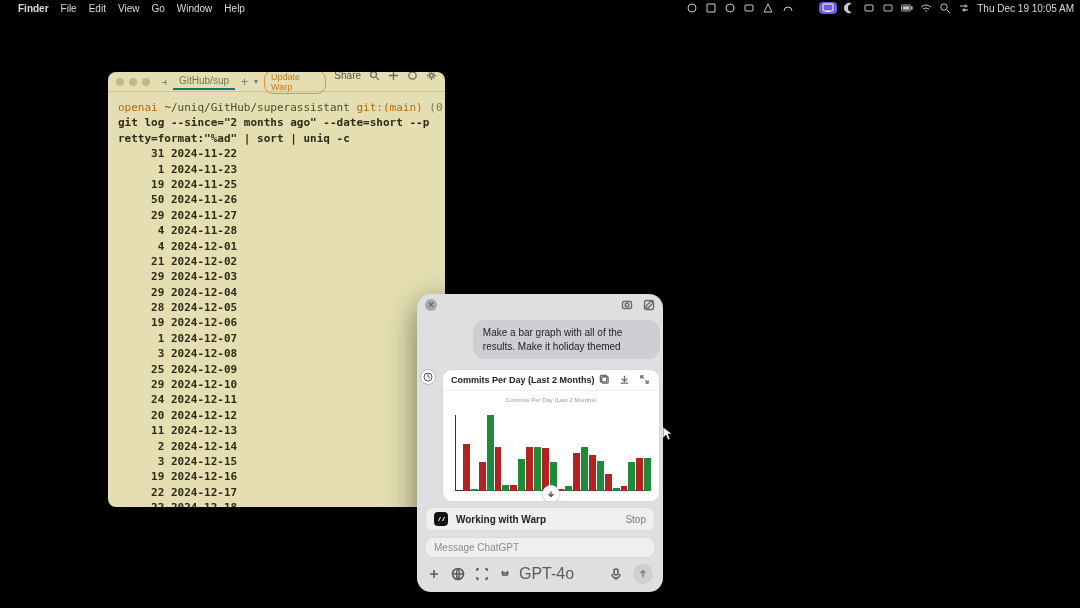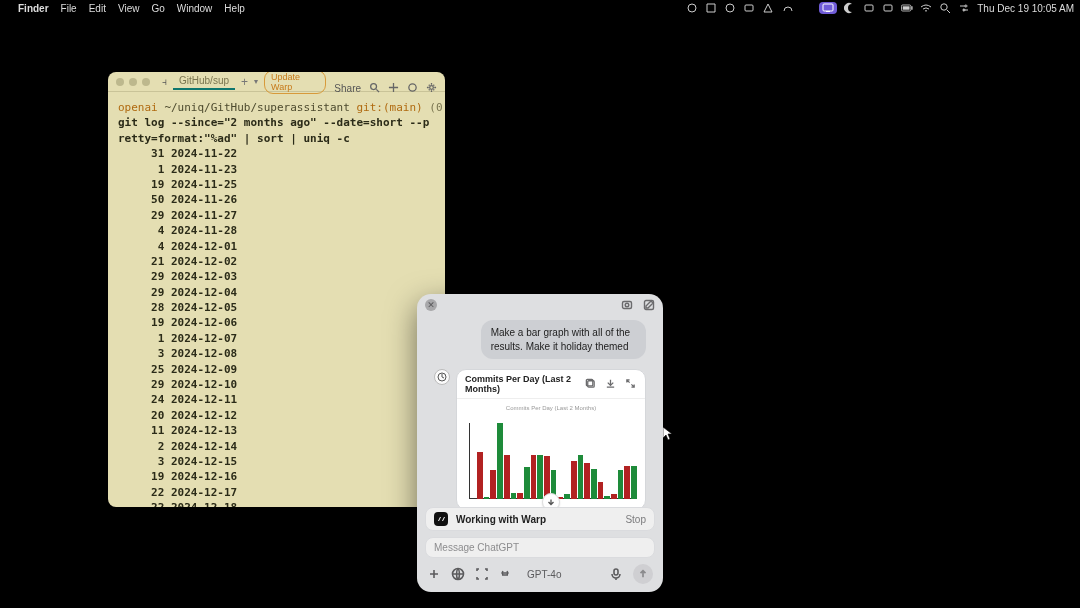--- a/index.html
+++ b/index.html
@@ -42,21 +42,21 @@
   .warp-top {
     height:20px; display:flex; align-items:center; gap:6px;
     padding:0 8px;
     border-bottom:1px solid #c9c398;
   }
   .traffic { display:flex; gap:5px; }
   .traffic span { width:8px; height:8px; border-radius:50%; background:#bdb88d; }
   .warp-top .tabicon { margin-left:6px; font-size:10px; color:#555; }
   .warp-tab { font-size:10px; color:#7a7550; padding:2px 6px; border-bottom:2px solid #0f766e; }
   .warp-plus { font-size:12px; color:#777; }
-  .warp-right { margin-left:auto; display:flex; align-items:flex-end; gap:8px; }
+  .warp-right { margin-left:auto; display:flex; align-items:flex-start; gap:8px; }
   .warp-badge { border:1px solid #d79a3a; color:#c77a1a; font-size:9px; padding:1px 6px; border-radius:9px; }
   .warp-ic { width:12px; height:12px; color:#666; display:flex; align-items:center; justify-content:center; }
   .warp-ic svg { width:11px; height:11px; stroke:#666; fill:none; stroke-width:1.4; }
   .warp-body {
     font-family: Menlo, Monaco, Consolas, monospace;
     font-size:11px; line-height:1.4;
     color:#2f2f1e;
     padding:8px 10px;
     white-space:pre;
     flex:1;
@@ -76,21 +76,21 @@
     box-shadow:0 10px 30px rgba(0,0,0,.5);
     display:flex; flex-direction:column;
     overflow:hidden;
   }
   .gpt-top { height:22px; display:flex; align-items:center; justify-content:space-between; padding:0 8px; }
   .gpt-close { width:12px; height:12px; border-radius:50%; background:#a8a8aa; color:#5a5a5c; font-size:9px; display:flex; align-items:center; justify-content:center; }
   .gpt-top-r { display:flex; gap:10px; }
   .gpt-ic { width:12px; height:12px; color:#6b6b6d; }
   .gpt-ic svg { width:12px; height:12px; stroke:#6b6b6d; fill:none; stroke-width:1.4; }
 
-  .gpt-msgs { flex:1; padding:4px 17px 8px; display:flex; flex-direction:column; gap:10px; overflow:hidden; }
+  .gpt-msgs { flex:1; padding:4px 3px 8px; display:flex; flex-direction:column; gap:10px; overflow:hidden; }
   .user-bubble {
     align-self:flex-end;
     background:#cdcfd3;
     border-radius:12px;
     padding:6px 10px;
     font-size:10px; color:#222;
     max-width:78%;
     text-align:left;
     line-height:1.35;
   }
@@ -149,21 +149,21 @@
     padding:4px 8px;
     font-size:10px; color:#8c8c8e;
   }
 
   .gpt-toolbar {
     display:flex; align-items:center; gap:10px;
     padding:2px 10px 8px;
   }
   .gpt-tb-ic { width:14px; height:14px; color:#5b5b5d; }
   .gpt-tb-ic svg { width:14px; height:14px; stroke:#5b5b5d; fill:none; stroke-width:1.6; }
-  .model { font-size:10px; color:#5b5b5d; display:flex; align-items:center; gap:16px; }
+  .model { font-size:16px; color:#5b5b5d; display:flex; align-items:center; gap:8px; }
   .gpt-tb-spacer { flex:1; }
   .send-btn { width:20px; height:20px; border-radius:50%; background:#cfcfd2; display:flex; align-items:center; justify-content:center; }
   .send-btn svg { width:10px; height:10px; stroke:#8a8a8c; fill:none; stroke-width:2; }
 
   .cursor { position:absolute; left:663px; top:427px; width:10px; height:14px; pointer-events:none; }
   .cursor svg { width:10px; height:14px; }
 </style>
 </head>
 <body>
 

